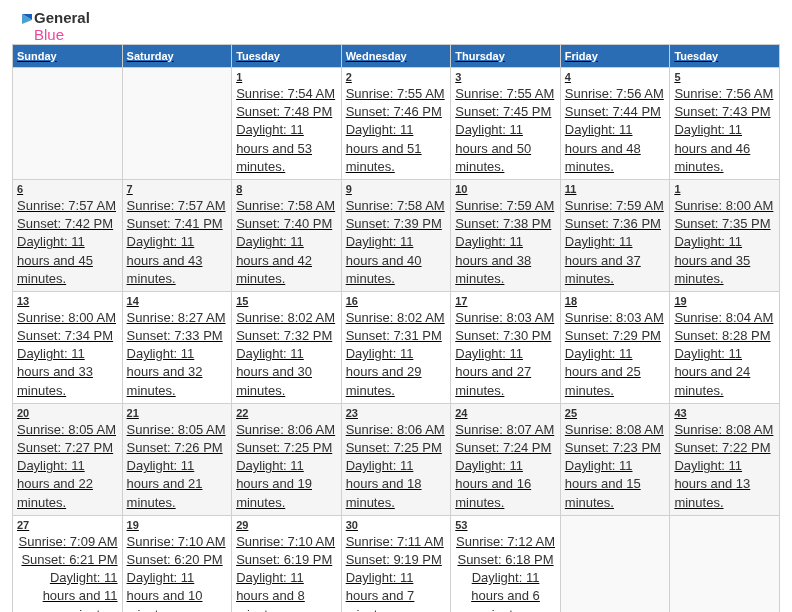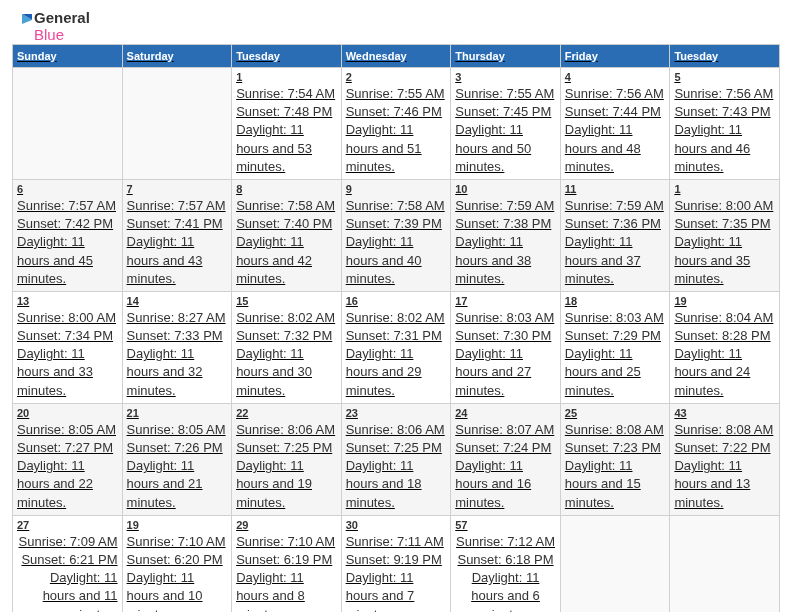--- a/index.html
+++ b/index.html
@@ -318,21 +318,21 @@
 Sunset: 6:19 PM
 Daylight: 11 hours and 8 minutes.</div>
           </td>
           <td>
             <span class="day-number">30</span>
             <div class="day-info" style="white-space: pre-line;">Sunrise: 7:11 AM
 Sunset: 9:19 PM
 Daylight: 11 hours and 7 minutes.</div>
           </td>
           <td>
-            <span class="day-number">57</span>
+            <span class="day-number">53</span>
             <div class="day-info" style="white-space: pre-line; text-align: center;">Sunrise: 7:12 AM
 Sunset: 6:18 PM
 Daylight: 11 hours and 6 minutes.</div>
           </td>
           <td class="empty-cell"></td>
           <td class="empty-cell"></td>
         </tr>
       </tbody>
   </table>
 </div>

